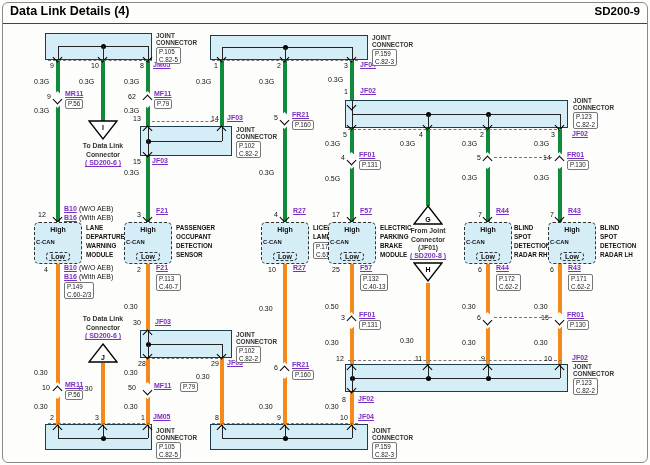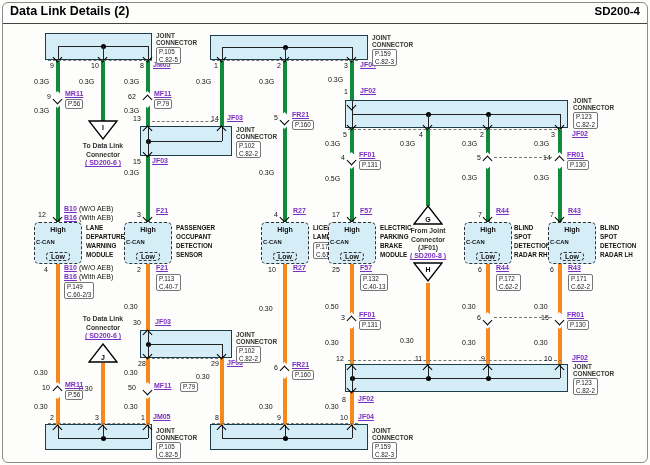--- a/index.html
+++ b/index.html
@@ -36,22 +36,22 @@
   .ccb .cc{position:absolute;left:1px;top:16px;font-size:5.8px;font-weight:bold;color:#111;}
   .ccb .lo{position:absolute;left:50%;transform:translateX(-50%);bottom:2px;font-size:7px;font-weight:bold;color:#111;
            border:1px dashed #333;border-radius:4px;background:#D5EDF7;padding:0 4px;}
 </style>
 </head>
 <body>
 
 <div id="page">
   <div id="frame"></div>
   <div id="hdr">
-    <span class="ttl">Data Link Details (2)</span>
-    <span class="code">SD200-4</span>
+    <span class="ttl">Data Link Details (4)</span>
+    <span class="code">SD200-9</span>
   </div>
   <div id="hline"></div>
   <div id="cnv">
       <div class="cbox" style="left: 45px; top: 33px; width: 107px; height: 27px;"></div>
       <div class="cbox" style="left: 210px; top: 35px; width: 158px; height: 25px;"></div>
       <div class="cbox" style="left: 345px; top: 100px; width: 223px; height: 28px;"></div>
       <div class="cbox" style="left: 140px; top: 126px; width: 92px; height: 30px;"></div>
       <div class="cbox" style="left: 140px; top: 330px; width: 92px; height: 28px;"></div>
       <div class="cbox" style="left: 345px; top: 364px; width: 223px; height: 28px;"></div>
       <div class="cbox" style="left: 210px; top: 424px; width: 158px; height: 26px;"></div>

